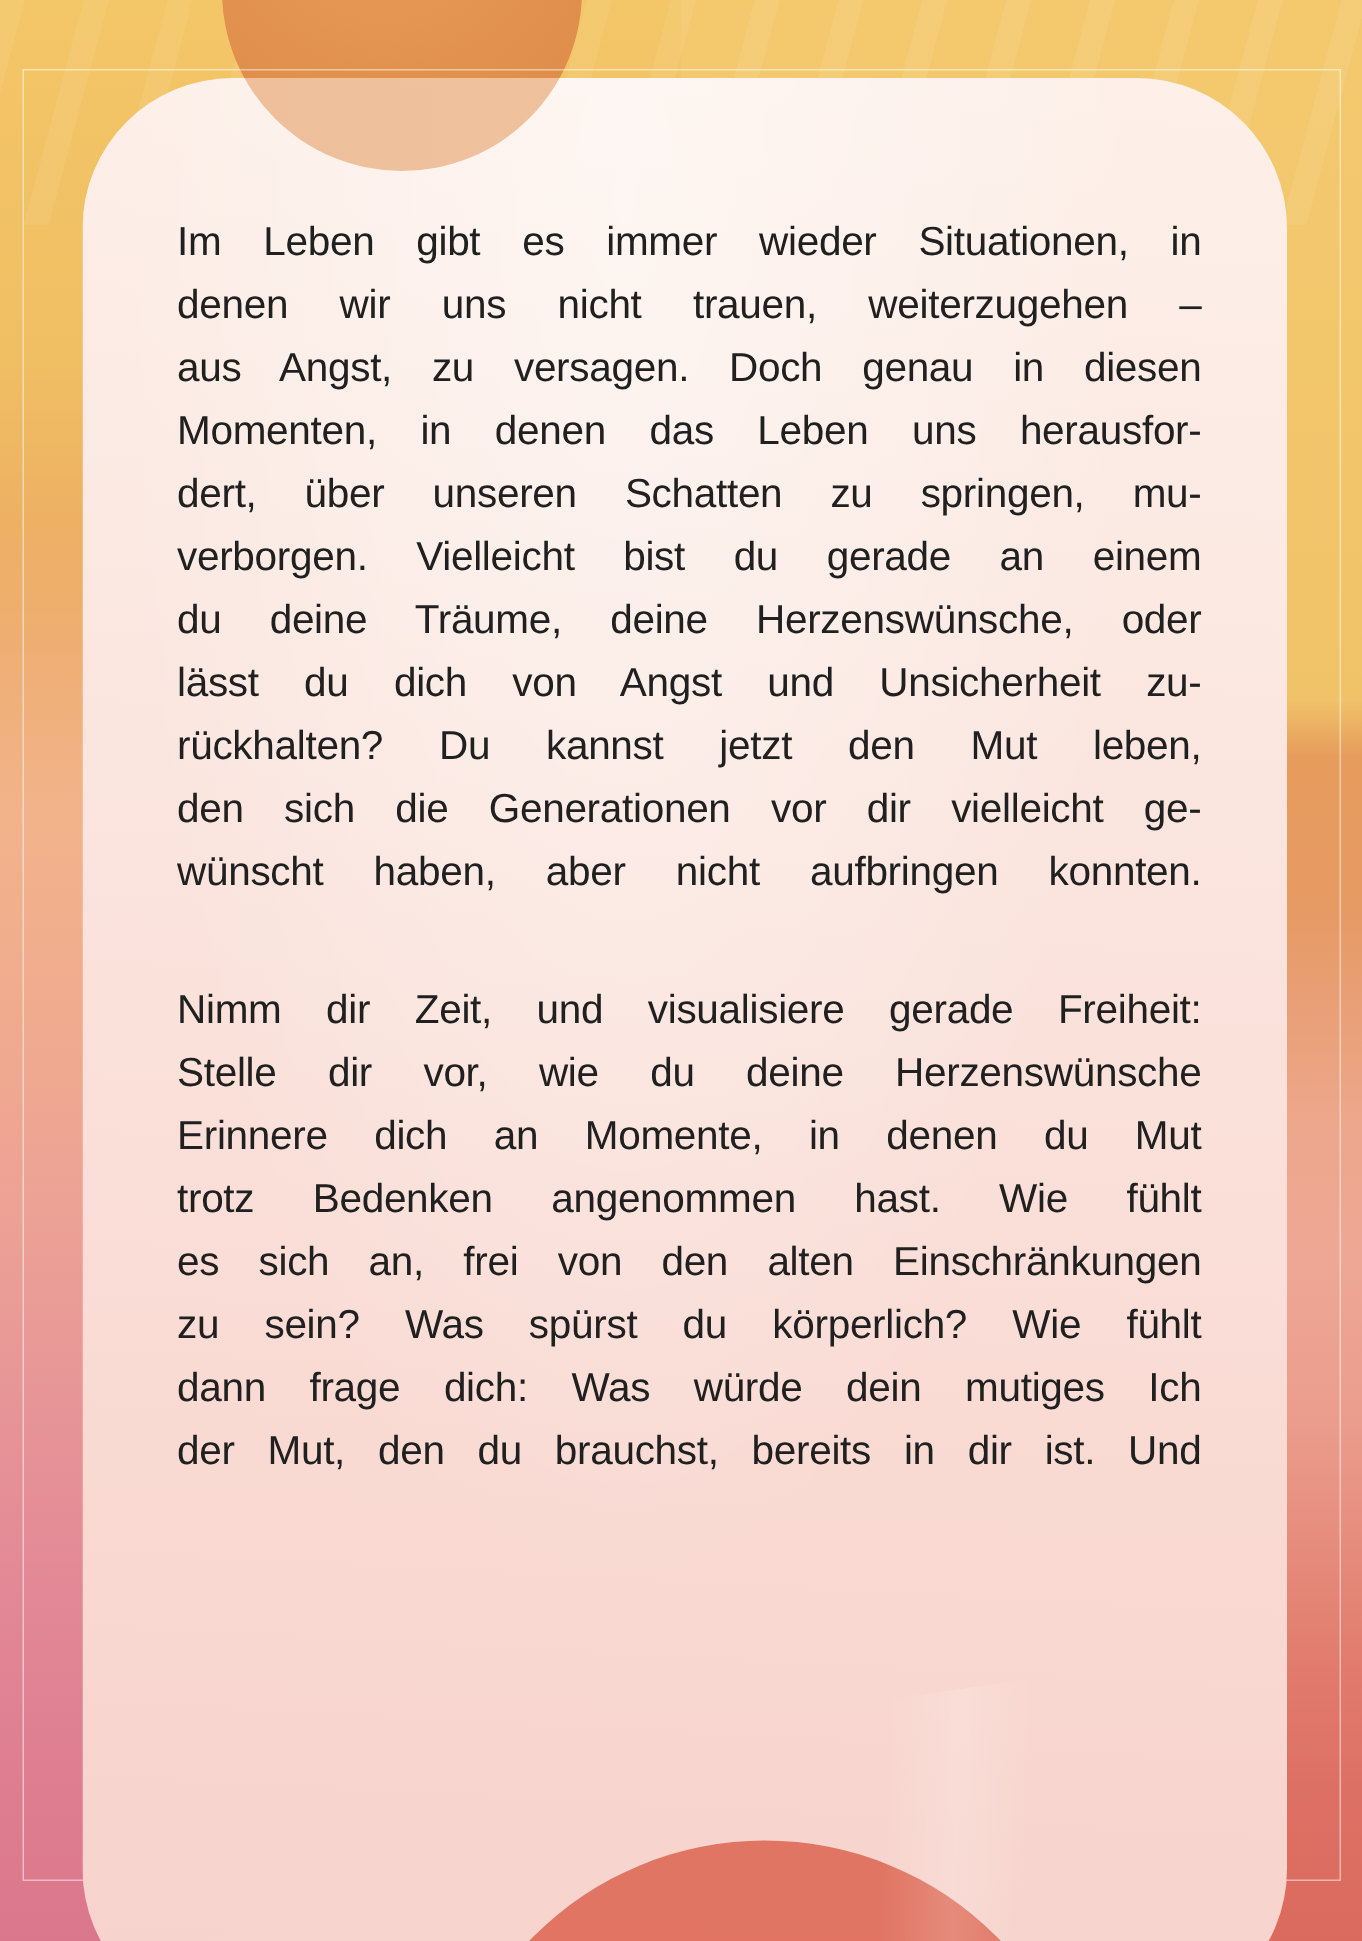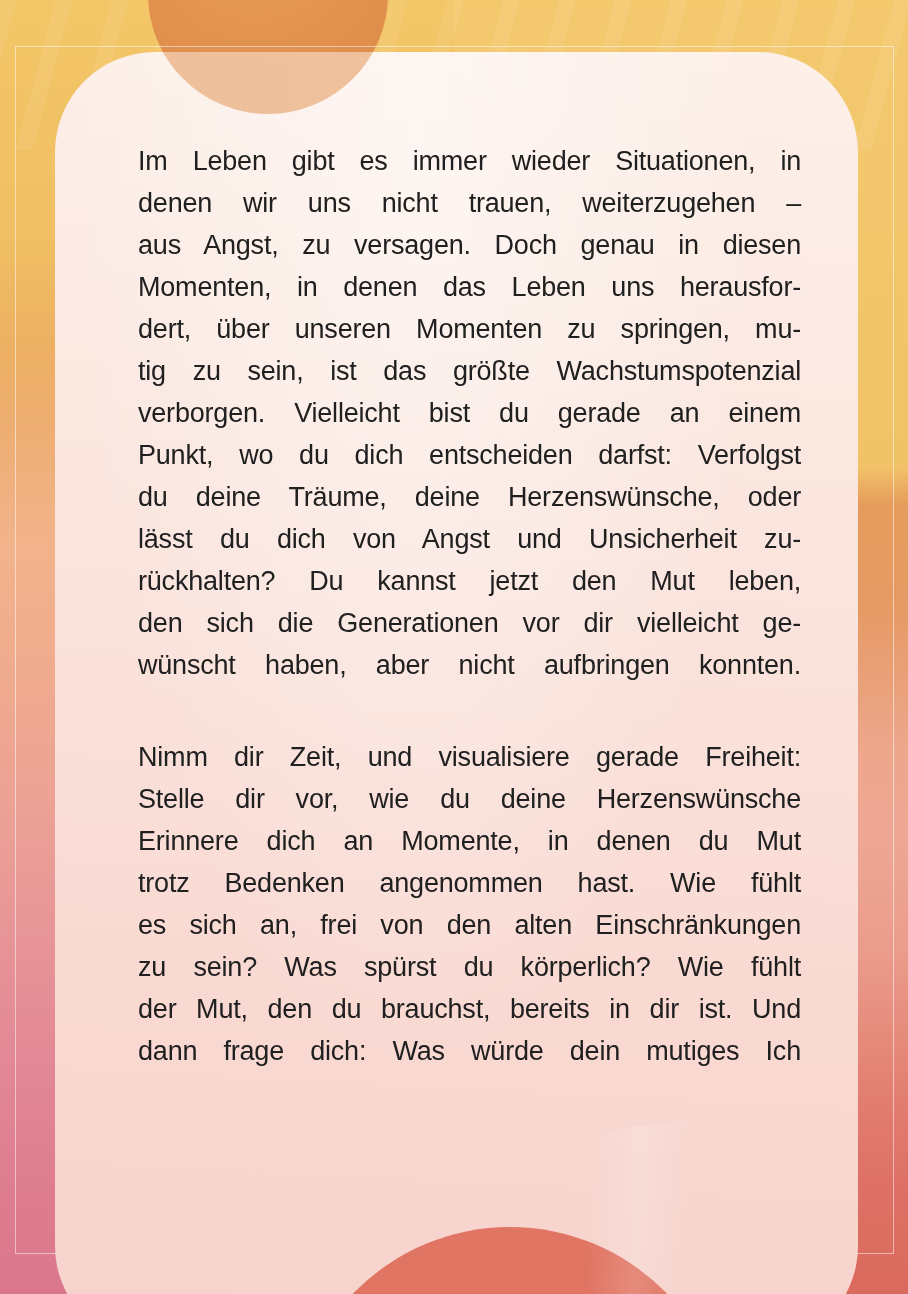--- a/index.html
+++ b/index.html
@@ -59,21 +59,21 @@
     background:linear-gradient(100deg, rgba(255,255,255,0) 40%,
       rgba(255,255,255,0.16) 48%, rgba(255,255,255,0) 56%);
     transform:rotate(-8deg);
   }
   
   .card-text{position:absolute;left:63px;right:57px;top:88px;}
   .para + .para{margin-top:50px;}
   .line{
     font-size:27px;line-height:42px;letter-spacing:-0.2px;
     color:#202020;
-    text-align:justify;text-align-last:justify;margin-left:20px;
+    text-align:justify;text-align-last:justify;
   }
   .line.no-stretch{text-align-last:left;}
 </style>
 </head>
 <body>
 
 <div class="stage">
   <div class="bg-left"></div>
   <div class="bg-right"></div>
   <div class="rays"></div>
@@ -83,35 +83,33 @@
   <div class="card">
     <div class="card-top-circle"></div>
     <div class="card-bottom-circle"></div>
     <div class="swoosh"></div>
     <div class="card-text">
         <div class="para">
           <div class="line">Im Leben gibt es immer wieder Situationen, in</div>
           <div class="line">denen wir uns nicht trauen, weiterzugehen –</div>
           <div class="line">aus Angst, zu versagen. Doch genau in diesen</div>
           <div class="line">Momenten, in denen das Leben uns herausfor-</div>
-          <div class="line">dert, über unseren Momenten zu springen, mu-</div>
-          <div class="line">tig zu sein, ist das größte Wachstumspotenzial</div>
+          <div class="line">dert, über unseren Schatten zu springen, mu-</div>
           <div class="line">verborgen. Vielleicht bist du gerade an einem</div>
-          <div class="line">Punkt, wo du dich entscheiden darfst: Verfolgst</div>
           <div class="line">du deine Träume, deine Herzenswünsche, oder</div>
           <div class="line">lässt du dich von Angst und Unsicherheit zu-</div>
           <div class="line">rückhalten? Du kannst jetzt den Mut leben,</div>
           <div class="line">den sich die Generationen vor dir vielleicht ge-</div>
           <div class="line">wünscht haben, aber nicht aufbringen konnten.</div>
         </div>
         <div class="para">
           <div class="line">Nimm dir Zeit, und visualisiere gerade Freiheit:</div>
           <div class="line">Stelle dir vor, wie du deine Herzenswünsche</div>
           <div class="line">Erinnere dich an Momente, in denen du Mut</div>
           <div class="line">trotz Bedenken angenommen hast. Wie fühlt</div>
           <div class="line">es sich an, frei von den alten Einschränkungen</div>
           <div class="line">zu sein? Was spürst du körperlich? Wie fühlt</div>
+          <div class="line">dann frage dich: Was würde dein mutiges Ich</div>
           <div class="line">der Mut, den du brauchst, bereits in dir ist. Und</div>
-          <div class="line">dann frage dich: Was würde dein mutiges Ich</div>
         </div>
       </div>
   </div>
 </div>
 
 </body></html>

